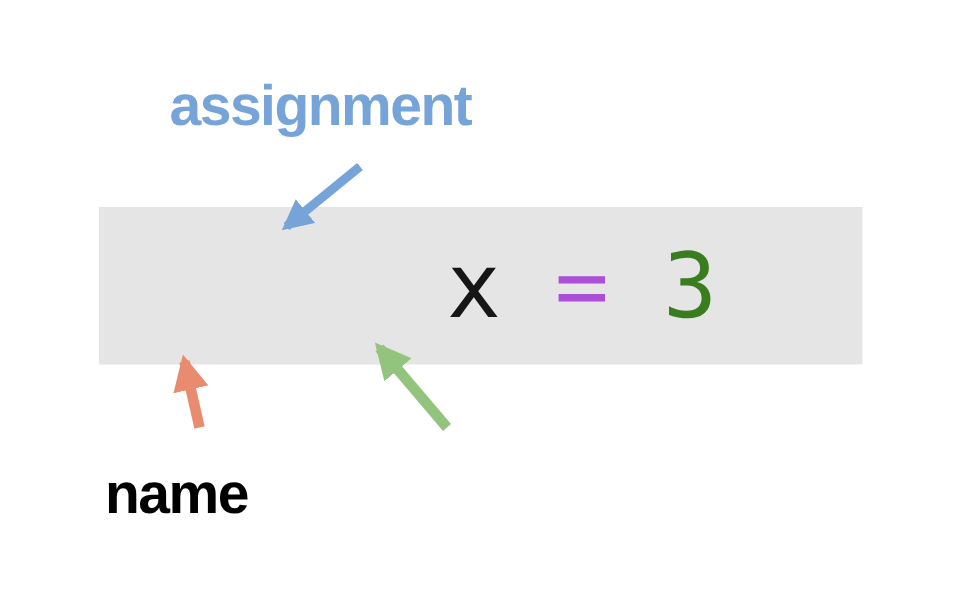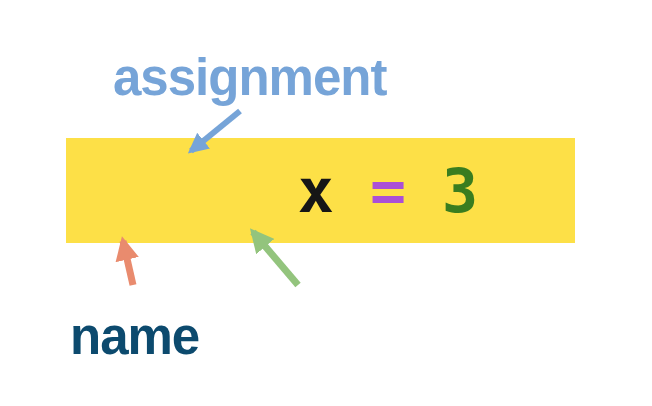--- a/index.html
+++ b/index.html
@@ -30,21 +30,21 @@
     font-family: "DejaVu Sans Mono", "Liberation Mono", monospace;
     font-size: 60px;
     line-height: 1;
     white-space: pre;
   }
   .code-token { display: inline-block; }
   .code-token.op { margin: 0 36px; }
   .annot-label {
     position: absolute;
     font-weight: bold;
-    font-size: 51px;
+    font-size: 38px;
     line-height: 1;
     letter-spacing: -1px;
   }
   .label-assignment { left: 113px; top: 52px; }
   .label-name      { left: 70px;  top: 311px; }
   .label-value     { left: 231px; top: 311px; }
   .arrow-layer {
     position: absolute;
     left: 0; top: 0;
     width: 652px;
@@ -52,21 +52,21 @@
     pointer-events: none;
   }
 </style>
 </head>
 <body>
 
 <div class="canvas">
 
   <div class="annot-label label-assignment" style="color: rgb(118, 164, 216);">assignment</div>
 
-  <div class="code-bar" style="background: #fde047; font-weight: bold;">
+  <div class="code-bar" style="background: #e5e5e5;">
     <div class="code-line">
       <span class="code-token" style="color: rgb(22, 22, 22);">x</span><span class="code-token op" style="color: rgb(171, 79, 214);">=</span><span class="code-token" style="color: rgb(58, 125, 31);">3</span>
     </div>
   </div>
 
   <svg class="arrow-layer" viewBox="0 0 652 406" xmlns="http://www.w3.org/2000/svg">
     <defs>
       <marker id="head-blue" viewBox="0 0 10 10" refX="8" refY="5" markerWidth="3.4" markerHeight="3.4" orient="auto">
         <path d="M0,0 L10,5 L0,10 Z" fill="#76a4d8"></path>
       </marker>
@@ -78,16 +78,16 @@
       </marker>
     </defs>
 
     <line x1="240" y1="111" x2="191" y2="151" stroke-width="6" marker-end="url(#head-blue)" stroke="#76a4d8"></line>
 
     <line x1="133" y1="285" x2="123" y2="241" stroke-width="7" marker-end="url(#head-salmon)" stroke="#e98b6e"></line>
 
     <line x1="298" y1="285" x2="253" y2="232" stroke-width="7" marker-end="url(#head-green)" stroke="#93c47d"></line>
   </svg>
 
-  <div class="annot-label label-name" style="color: #0c4a6e;">name</div>
+  <div class="annot-label label-name" style="color: #000000;">name</div>
 
 
 </div>
 
 </body></html>

